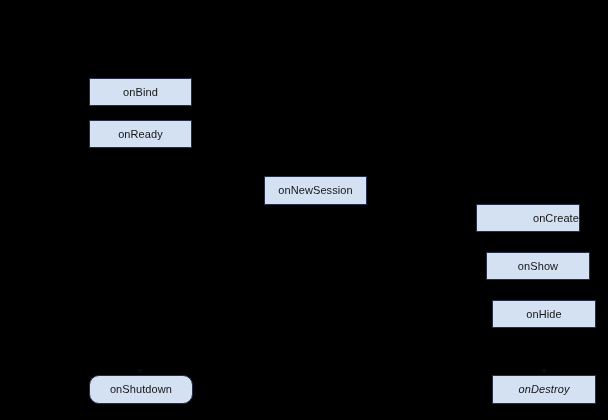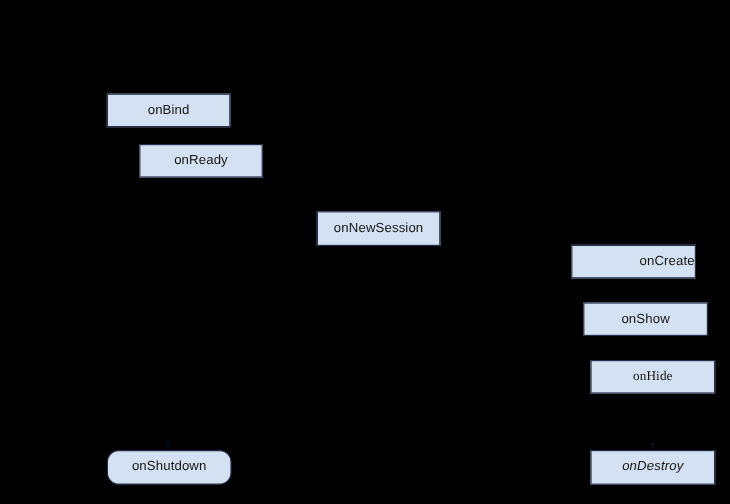--- a/index.html
+++ b/index.html
@@ -59,37 +59,37 @@
   <div class="edge" style="left:544px; top:280px; width:1px; height:20px;"></div>
   <div class="edge" style="left:544px; top:328px; width:1px; height:47px;"></div>
 
   <div class="edge-tip" style="left:137px; top:369px;"></div>
   <div class="edge-tip" style="left:541px; top:369px;"></div>
 
   <div class="node" style="left:89px; top:78px; width:103px; height:28px;">
     <span>onBind</span>
   </div>
 
-  <div class="node" style="left:89px; top:120px; width:103px; height:28px;margin-left:27px;">
+  <div class="node" style="left:89px; top:120px; width:103px; height:28px;">
     <span>onReady</span>
   </div>
 
   <div class="node" style="left:264px; top:176px; width:103px; height:29px;">
     <span>onNewSession</span>
   </div>
 
   <div class="node" style="left:476px; top:204px; width:104px; height:28px;justify-content:flex-end;">
     <span>onCreate</span>
   </div>
 
   <div class="node" style="left:486px; top:252px; width:104px; height:28px;">
     <span>onShow</span>
   </div>
 
-  <div class="node" style="left:492px; top:300px; width:104px; height:28px;font-family:Liberation Serif, serif;">
+  <div class="node" style="left:492px; top:300px; width:104px; height:28px;">
     <span>onHide</span>
   </div>
 
   <div class="node" style="left:89px; top:375px; width:104px; height:29px;border-radius:10px;">
     <span>onShutdown</span>
   </div>
 
   <div class="node" style="left:492px; top:375px; width:104px; height:29px;font-style:italic;">
     <span>onDestroy</span>
   </div>

